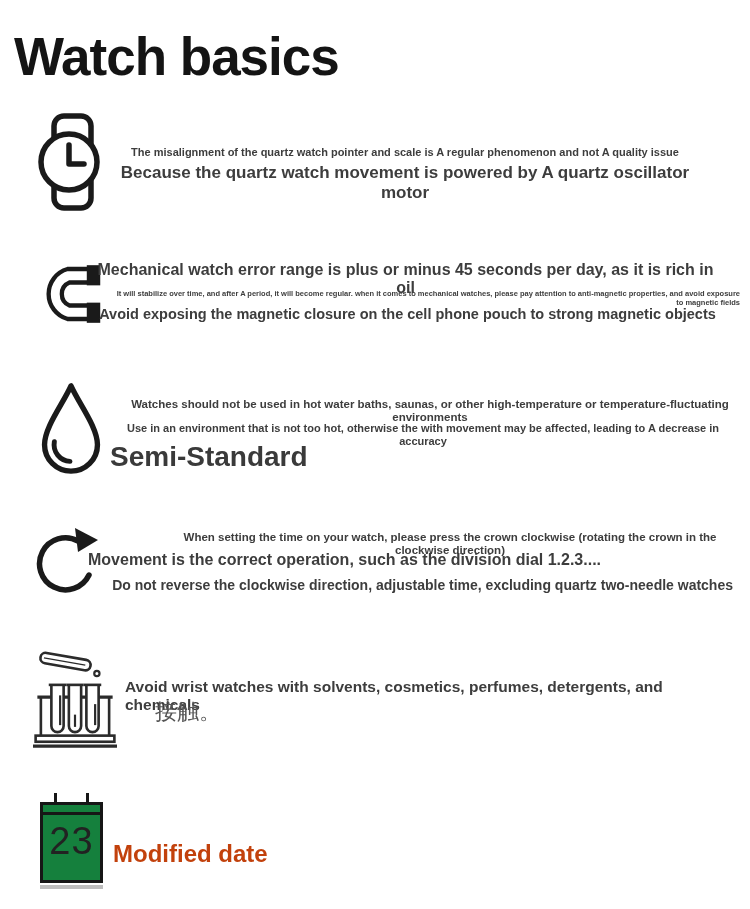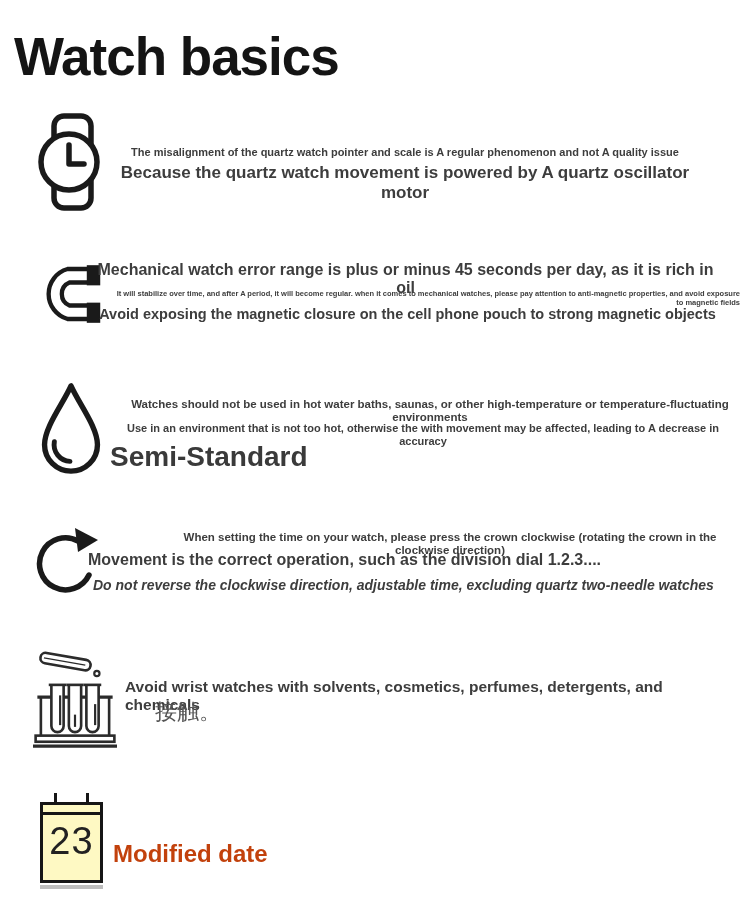--- a/index.html
+++ b/index.html
@@ -31,39 +31,39 @@
   #s2l3 { top:306px; left:95px;  width:625px; text-align:center; font-size:14.5px; }
 
   
   #s3l1 { top:398px; left:112px; width:636px; text-align:center; font-size:11.5px; }
   #s3l2 { top:422px; left:112px; width:622px; text-align:center; font-size:11px; }
   #s3l3 { top:441px; left:110px; width:400px; text-align:left;  font-size:28px; color:#3a3a3a; }
 
   
   #s4l1 { top:531px; left:155px; width:590px; text-align:center; font-size:11.5px; }
   #s4l2 { top:551px; left:88px;  width:600px; text-align:left;  font-size:16px; }
-  #s4l3 { top:577px; left:93px;  width:640px; text-align:left;  font-size:14px;font-style:italic; }
+  #s4l3 { top:577px; left:93px;  width:640px; text-align:right;  font-size:14px; }
 
   
   #s5l1 { top:678px; left:125px; width:610px; text-align:left; font-size:15.5px; }
   #s5l2 { top:699px; left:155px; width:300px; text-align:left; font-size:22px; font-weight:400; color:#555; }
 
   
   #s6l1 { top:821px; left:120px; width:615px; text-align:center; font-size:12px; }
   #s6l2 { top:840px; left:113px; width:400px; text-align:left;  font-size:24px; color:#c2410c; }
 
   
   .cal-wrap { position:absolute; left:40px; top:793px; width:64px; }
   .cal-pin { position:absolute; top:0; width:3px; height:17px; background:#161616; }
   .cal-pin.p1 { left:14px; }
   .cal-pin.p2 { left:46px; }
   .cal-body {
     position:absolute; top:9px; left:0;
     width:63px; height:81px;
-    border:3px solid #161616; background:#fef9c3;
+    border:3px solid #161616; background:#15803d;
   }
   .cal-head { height:10px; border-bottom:3px solid #161616; }
   .cal-num {
     text-align:center; margin-top:5px;
     font-size:38px; font-weight:400; color:#222; letter-spacing:1px;
   }
   .cal-shadow {
     position:absolute; top:92px; left:0;
     width:63px; height:4px; background:#bdbdbd;
   }

